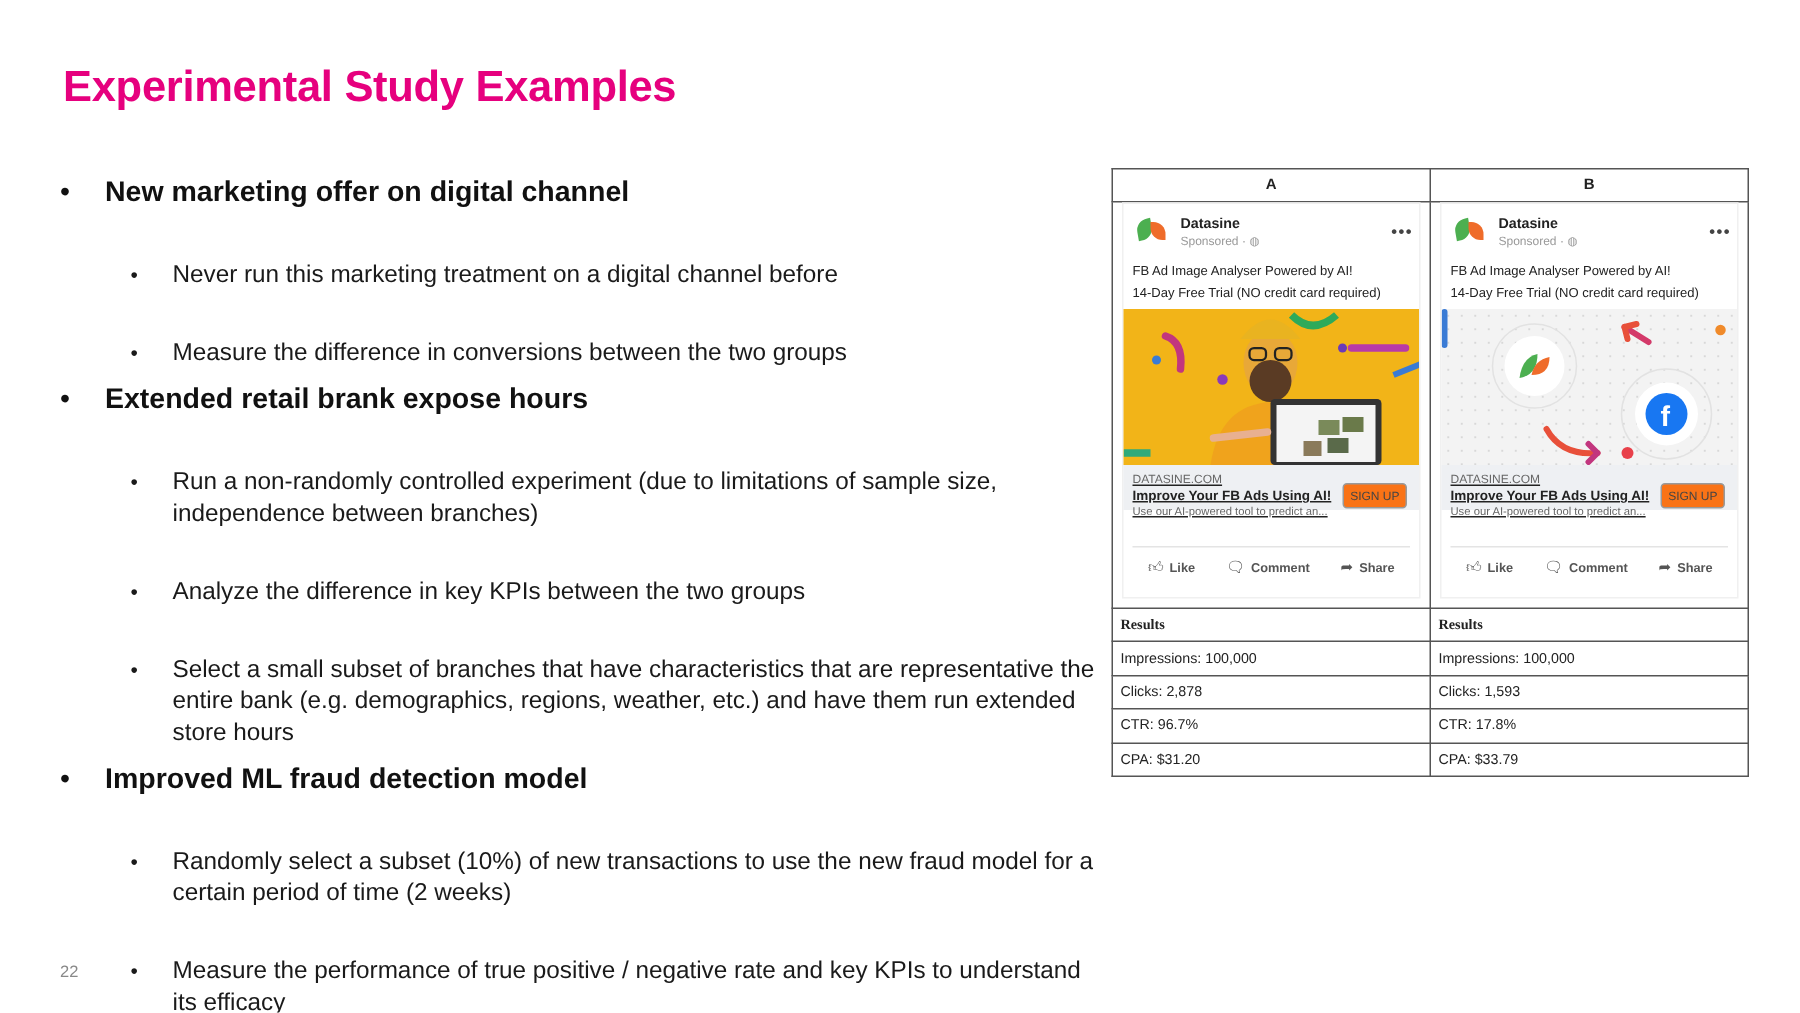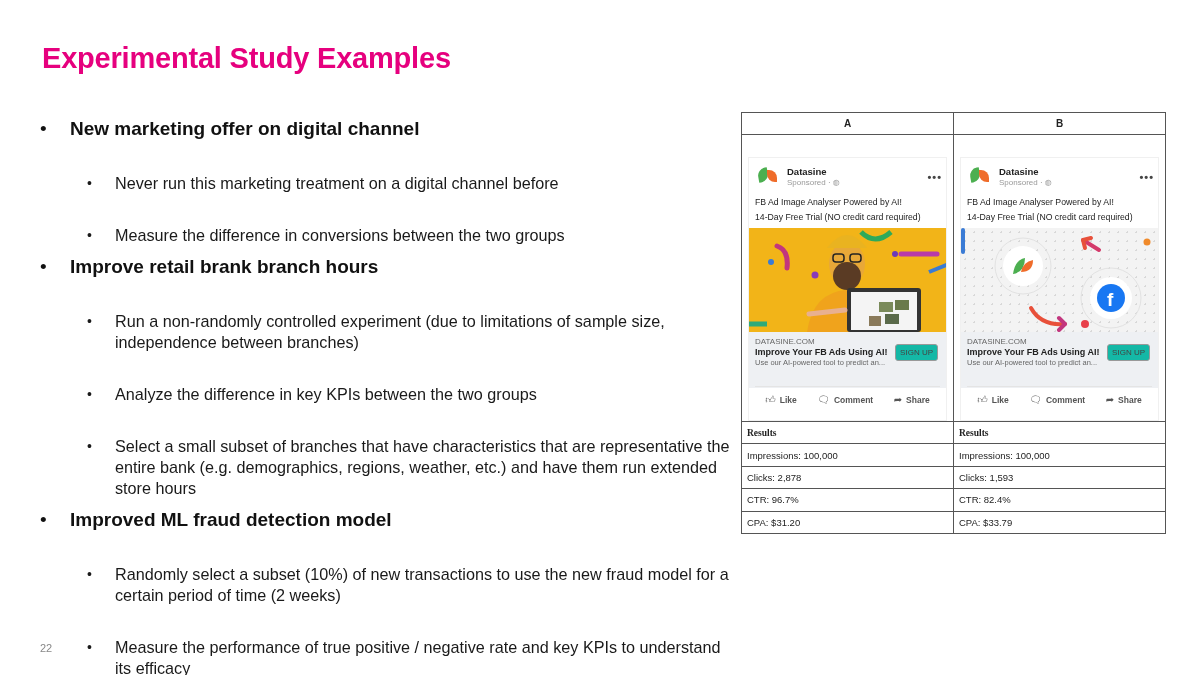--- a/index.html
+++ b/index.html
@@ -20,58 +20,58 @@
 
   .page-num { position: absolute; left: 40px; top: 642px; font-size: 11px; color: #888; }
 
   
   .ab-table {
     position: absolute; left: 741px; top: 112px; width: 425px;
     border-collapse: collapse; font-size: 9.5px; color: #222;
   }
   .ab-table td, .ab-table th { border: 1px solid #555; }
   .ab-table th { height: 22px; font-weight: bold; font-size: 10px; text-align: center; }
-  .ab-table td.adcell { height: 271px; vertical-align: top; padding: 22px 6px 0 6px; }
+  .ab-table td.adcell { height: 271px; vertical-align: top; padding: 0 6px 0 6px; }
   .ab-table td.res { height: 22.4px; padding-left: 5px; }
   .ab-table td.res.hdr { font-weight: bold; font-family: Liberation Serif, serif; }
 
   .ad { width: 100%; height: 264px; background: #fff; border: 1px solid #f0f0f0; position: relative; }
   .ad-head { display: flex; align-items: center; padding: 6px 4px 0 6px; height: 32px; }
   .ad-logo { width: 26px; height: 26px; position: relative; }
   .ad-logo .leaf1 { position: absolute; left: 3px; top: 4px; width: 10px; height: 14px; background: #4caf50; border-radius: 8px 0 8px 0; transform: rotate(-10deg); }
   .ad-logo .leaf2 { position: absolute; left: 12px; top: 6px; width: 10px; height: 12px; background: #ef6c2a; border-radius: 0 8px 0 8px; }
   .ad-name { margin-left: 6px; line-height: 11px; }
   .ad-name .n { font-weight: bold; font-size: 9.5px; color: #222; }
   .ad-name .s { font-size: 8px; color: #999; }
   .ad-dots { margin-left: auto; font-weight: bold; font-size: 11px; color: #444; letter-spacing: 1px; }
   .ad-text { font-size: 8.7px; color: #222; padding: 5px 6px 0 6px; line-height: 15px; }
 
   .ad-img { position: absolute; left: 0; top: 70px; width: 100%; height: 104px; overflow: hidden; }
   .img-a { background: #f2b418; }
   .img-b { background: #f3f3f3; background-image: radial-gradient(#d8d8d8 1px, transparent 1px); background-size: 9px 9px; }
 
-  .ad-link { position: absolute; left: 0; top: 174px; width: 100%; height: 56px; background: #eef0f3; padding: 5px 6px; }
+  .ad-link { position: absolute; left: 0; top: 174px; width: 100%; height: 30px; background: #eef0f3; padding: 5px 6px; text-decoration: underline; }
   .ad-link .dom { font-size: 8px; color: #666; }
   .ad-link .hl { font-size: 9px; font-weight: bold; color: #222; margin-top: 1px; }
   .ad-link .sub { font-size: 7.5px; color: #666; margin-top: 1px; }
-  .ad-link .cta { position: absolute; right: 8px; top: 12px; border: 1px solid #999; border-radius: 3px; font-size: 8px; padding: 3px 4px; color: #444; background: #14b8a6; }
+  .ad-link .cta { position: absolute; right: 8px; top: 12px; border: 1px solid #999; border-radius: 3px; font-size: 8px; padding: 3px 4px; color: #444; background: #f97316; }
   .ad-actions { position: absolute; left: 6px; right: 6px; top: 228px; height: 26px; border-top: 1px solid #e4e4e4; display: flex; justify-content: space-around; align-items: center; font-size: 8.5px; font-weight: bold; color: #555; }
   .ad-actions span.i { margin-right: 4px; font-size: 10px; font-weight: normal; }
 </style>
 </head>
 <body>
 
 <div class="title">Experimental Study Examples</div>
 
 <div class="bullets">
   <div class="l1">New marketing offer on digital channel</div>
   <div class="l2">Never run this marketing treatment on a digital channel before</div>
   <div class="l2">Measure the difference in conversions between the two groups</div>
 
-  <div class="l1">Improve retail brank branch hours</div>
+  <div class="l1">Extended retail brank expose hours</div>
   <div class="l2">Run a non-randomly controlled experiment (due to limitations of sample size, independence between branches)</div>
   <div class="l2">Analyze the difference in key KPIs between the two groups</div>
   <div class="l2">Select a small subset of branches that have characteristics that are representative the entire bank (e.g. demographics, regions, weather, etc.) and have them run extended store hours</div>
 
   <div class="l1">Improved ML fraud detection model</div>
   <div class="l2">Randomly select a subset (10%) of new transactions to use the new fraud model for a certain period of time (2 weeks)</div>
   <div class="l2">Measure the performance of true positive / negative rate and key KPIs to understand its efficacy</div>
 </div>
 
 <table class="ab-table">
@@ -193,21 +193,21 @@
   <tr>
     <td class="res">Impressions: 100,000</td>
     <td class="res">Impressions: 100,000</td>
   </tr>
   <tr>
     <td class="res">Clicks: 2,878</td>
     <td class="res">Clicks: 1,593</td>
   </tr>
   <tr>
     <td class="res">CTR: 96.7%</td>
-    <td class="res">CTR: 82.4%</td>
+    <td class="res">CTR: 17.8%</td>
   </tr>
   <tr>
     <td class="res">CPA: $31.20</td>
     <td class="res">CPA: $33.79</td>
   </tr>
 </tbody>
   </table>
 
 <div class="page-num">22</div>
 

